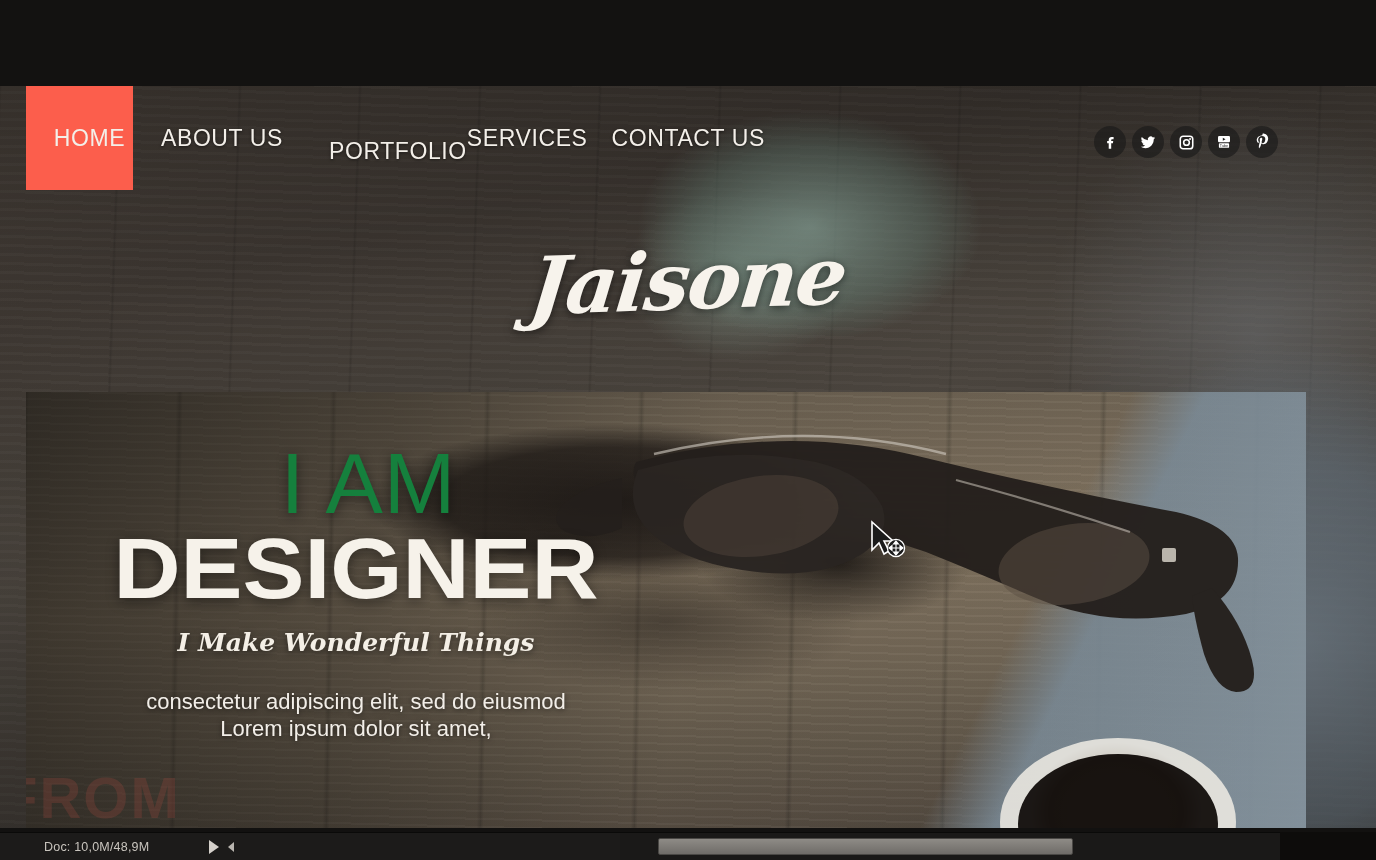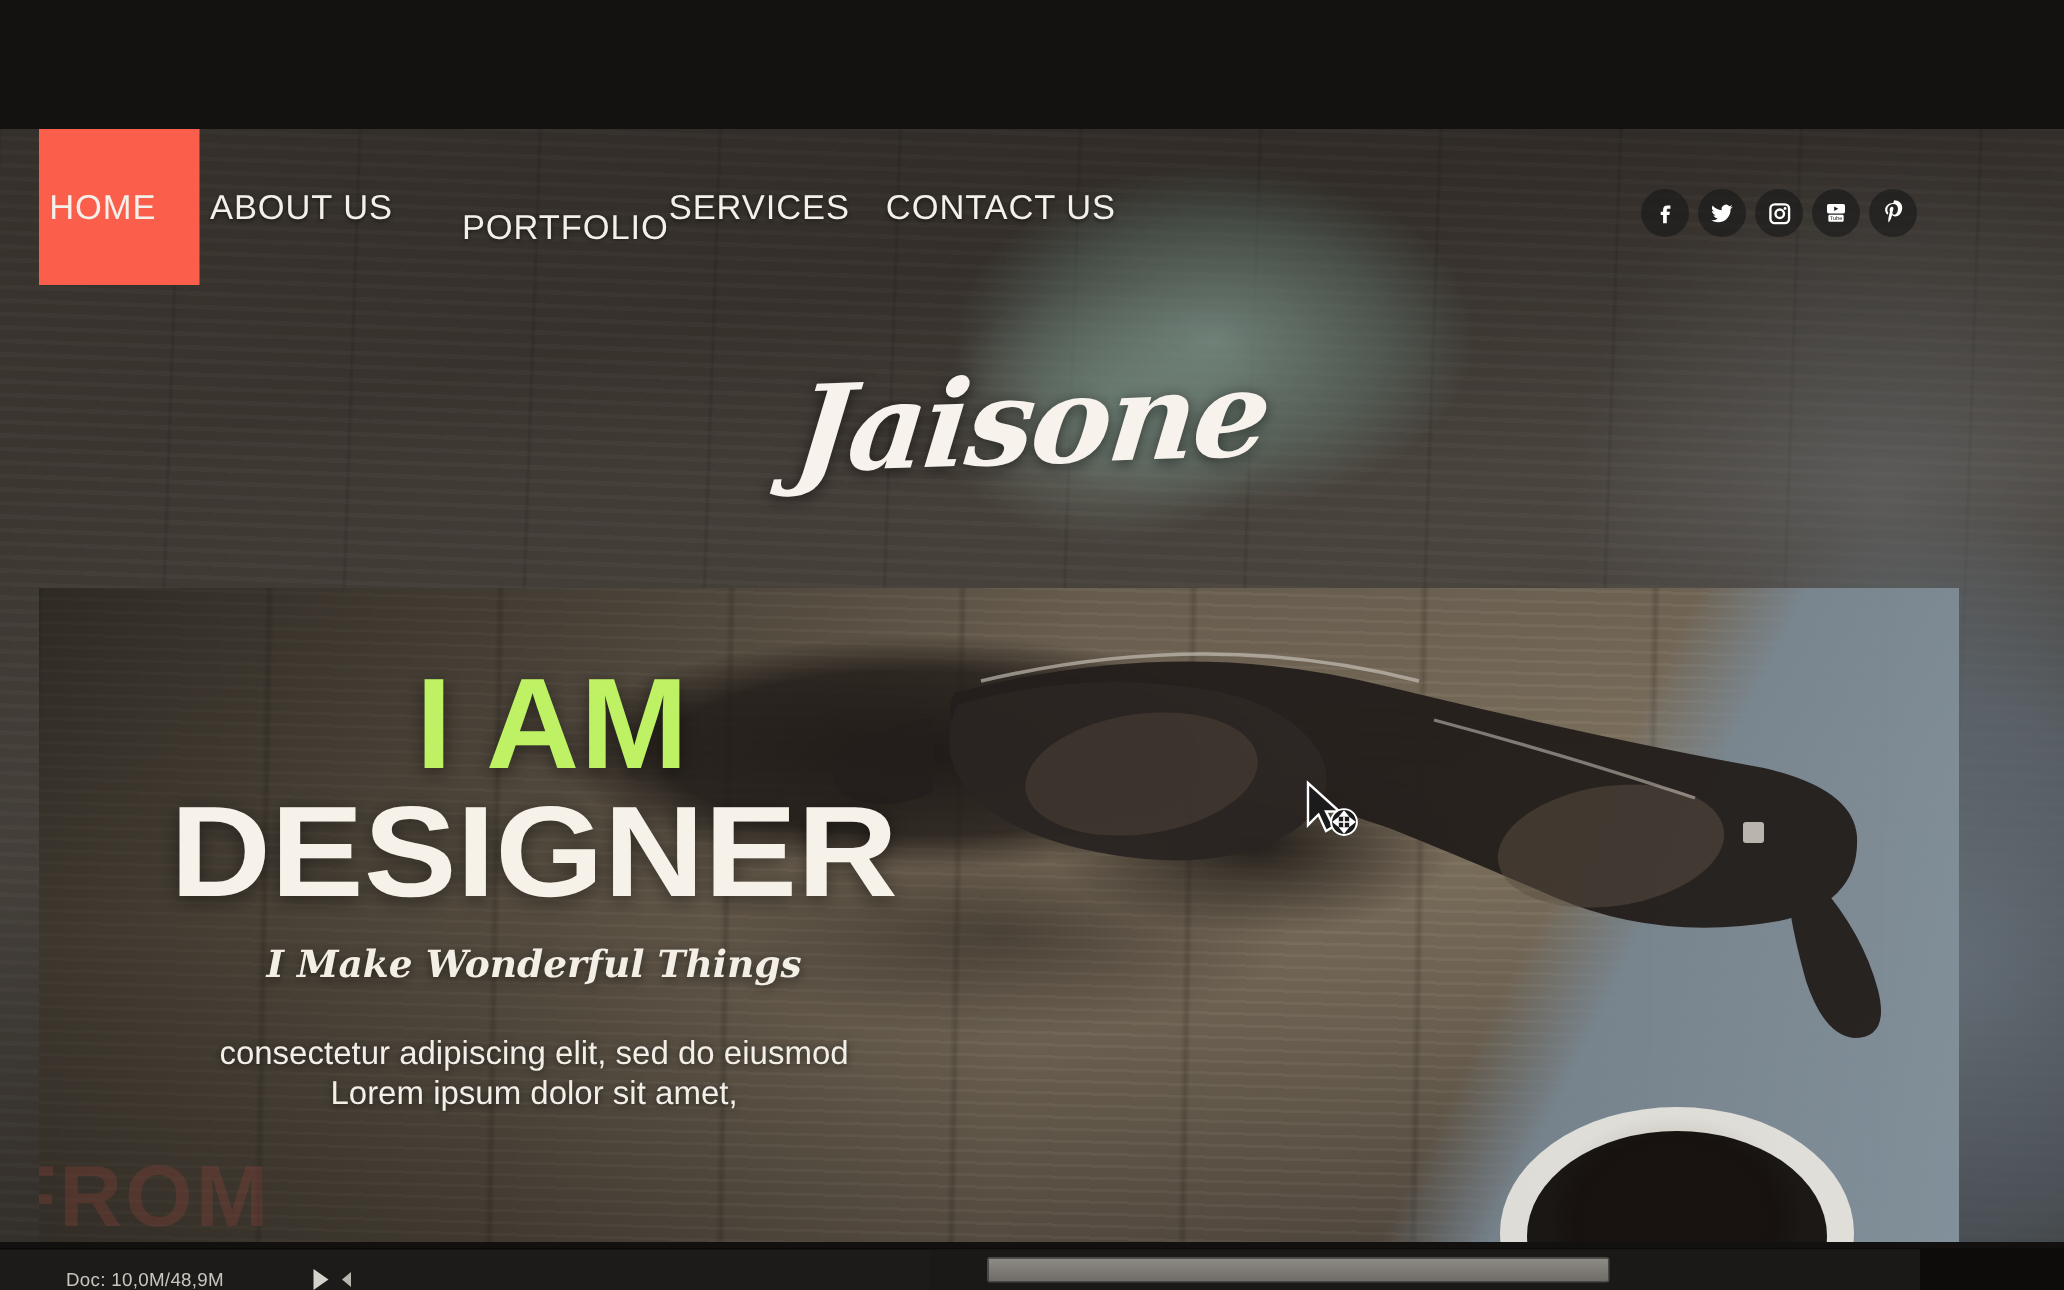--- a/index.html
+++ b/index.html
@@ -73,21 +73,21 @@
     z-index: 20;
   }
   .nav-home-block {
     position: absolute;
     left: 26px; top: 0;
     width: 107px; height: 104px;
     background: #fc5e4c;
   }
   .nav-links {
     position: absolute;
-    left: 15px; top: 0;
+    left: 36px; top: 0;
     height: 104px;
     display: flex; align-items: center;
     gap: 0px;
   }
   .nav-link {
     color: #f3efe9;
     font-family: "Liberation Sans", sans-serif;
     font-size: 23px;
     letter-spacing: 0.6px;
     text-transform: uppercase;
@@ -196,24 +196,24 @@
   
   .hero-copy {
     position: absolute;
     left: 0; top: 50px;
     width: 660px;
     text-align: center;
     z-index: 6;
   }
   .h-iam {
     font-family: "Liberation Sans", sans-serif;
-    font-weight: bold;
+    font-weight: normal;
     font-size: 86px;
     line-height: 0.96;
-    color: #bef264;
+    color: #15803d;
     letter-spacing: 1px;
     text-shadow: 0 3px 12px rgba(0,0,0,0.45);
     margin-left: 25px;
   }
   .h-designer {
     font-family: "Liberation Sans", sans-serif;
     font-weight: bold;
     font-size: 86px;
     line-height: 1.02;
     color: #f6f2ea;
@@ -248,21 +248,21 @@
     pointer-events: none;
   }
 
   
   .statusbar {
     position: absolute;
     left: 0; bottom: 0;
     width: 1280px; height: 28px;
     background: #1c1b1a;
     border-top: 1px solid #0a0a09;
-    display: flex; align-items: flex-end;
+    display: flex; align-items: center;
     z-index: 70;
   }
   .sb-doc {
     margin-left: 44px;
     color: #c9c5be;
     font-family: "Liberation Sans", sans-serif;
     font-size: 12.5px;
     letter-spacing: 0.2px;
     white-space: nowrap;
   }

